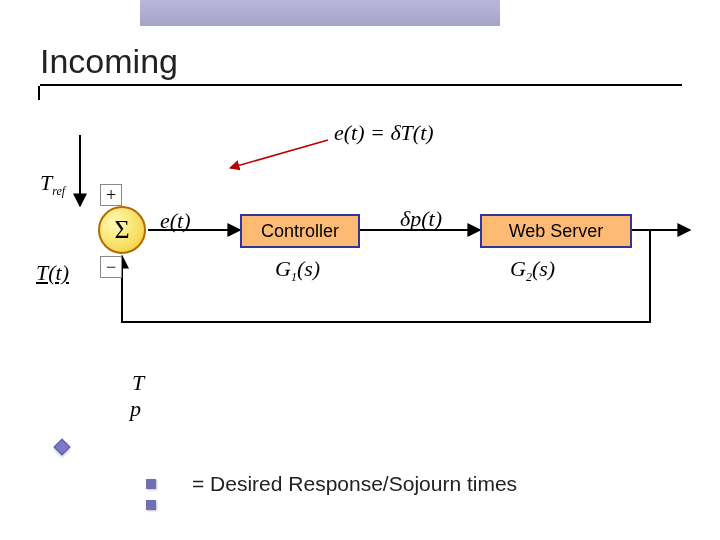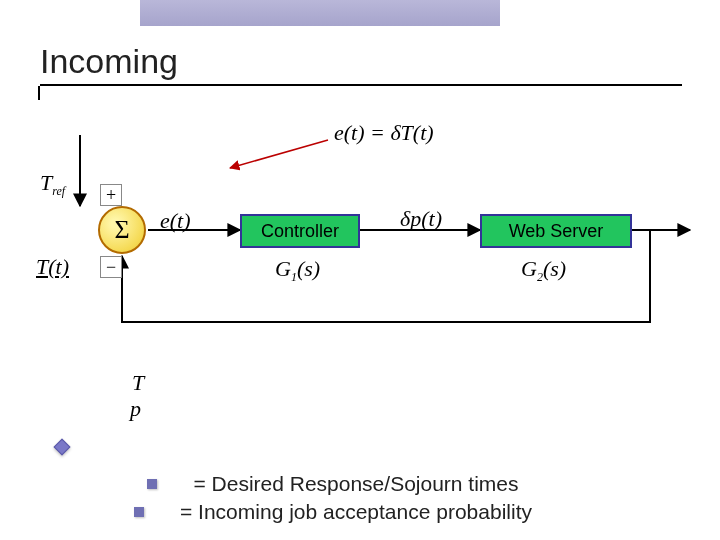--- a/index.html
+++ b/index.html
@@ -44,21 +44,21 @@
     height: 14px;
     border-left: 2px solid #000;
   }
   svg.diagram {
     position: absolute;
     left: 0;
     top: 0;
   }
   .box {
     position: absolute;
-    background: #22c55e;
+    background: #fdba74;
     border: 2px solid #333399;
     display: flex;
     align-items: center;
     justify-content: center;
     font-family: Verdana, sans-serif;
     font-size: 18px;
     color: #000;
   }
   .summing {
     position: absolute;
@@ -114,21 +114,21 @@
     margin-right: 12px;
     box-shadow: 1px 1px 3px rgba(0,0,0,0.25);
   }
   .sub-bullets {
     position: absolute;
     left: 130px;
     font-family: Verdana, sans-serif;
     font-size: 21px;
     color: #222;
   }
-  .sb-row { display: flex; align-items: center; margin: 4px 4px; justify-content: center; }
+  .sb-row { display: flex; align-items: center; margin: 4px 16px; }
   .sqbul {
     width: 10px; height: 10px;
     background: #6f6fb3;
     margin-right: 36px;
     box-shadow: 1px 1px 2px rgba(0,0,0,0.25);
   }
 </style>
 </head>
 <body>
 
@@ -172,36 +172,35 @@
 </div>
 
 <div class="box" style="left:240px; top:214px; width:120px; height:34px;">
   <span>Controller</span>
 </div>
 <div class="box" style="left:480px; top:214px; width:152px; height:34px;">
   <span>Web Server</span>
 </div>
 
 <div class="mathlbl" style="left:40px; top:170px;">T<sub>ref</sub></div>
-<div class="mathlbl" style="left:36px; top:254px;text-decoration:underline;">T(t)</div>
+<div class="mathlbl" style="left:36px; top:260px;text-decoration:underline;">T(t)</div>
 <div class="mathlbl" style="left:160px; top:208px;">e(t)</div>
 <div class="mathlbl" style="left:334px; top:120px;">e(t) = δT(t)</div>
 <div class="mathlbl" style="left:400px; top:206px;">δp(t)</div>
 <div class="mathlbl" style="left:275px; top:256px;">G<sub>1</sub>(s)</div>
-<div class="mathlbl" style="left:510px; top:256px;margin-left:11px;">G<sub>2</sub>(s)</div>
+<div class="mathlbl" style="left:510px; top:256px;">G<sub>2</sub>(s)</div>
 
 <div class="mathlbl" style="left:132px; top:370px;">T</div>
 <div class="mathlbl" style="left:130px; top:396px;">p</div>
 
 <div class="refline" style="top:430px;">
   <div class="diamond"></div>
 </div>
 
 <div class="sub-bullets" style="top:468px;">
   <div class="sb-row">
     <div class="sqbul"></div>
     <span>= Desired Response/Sojourn times</span>
   </div>
   <div class="sb-row">
     <div class="sqbul"></div>
-    <span>= Incoming job acceptance probability</span>
   </div>
 </div>
 
 </body></html>

